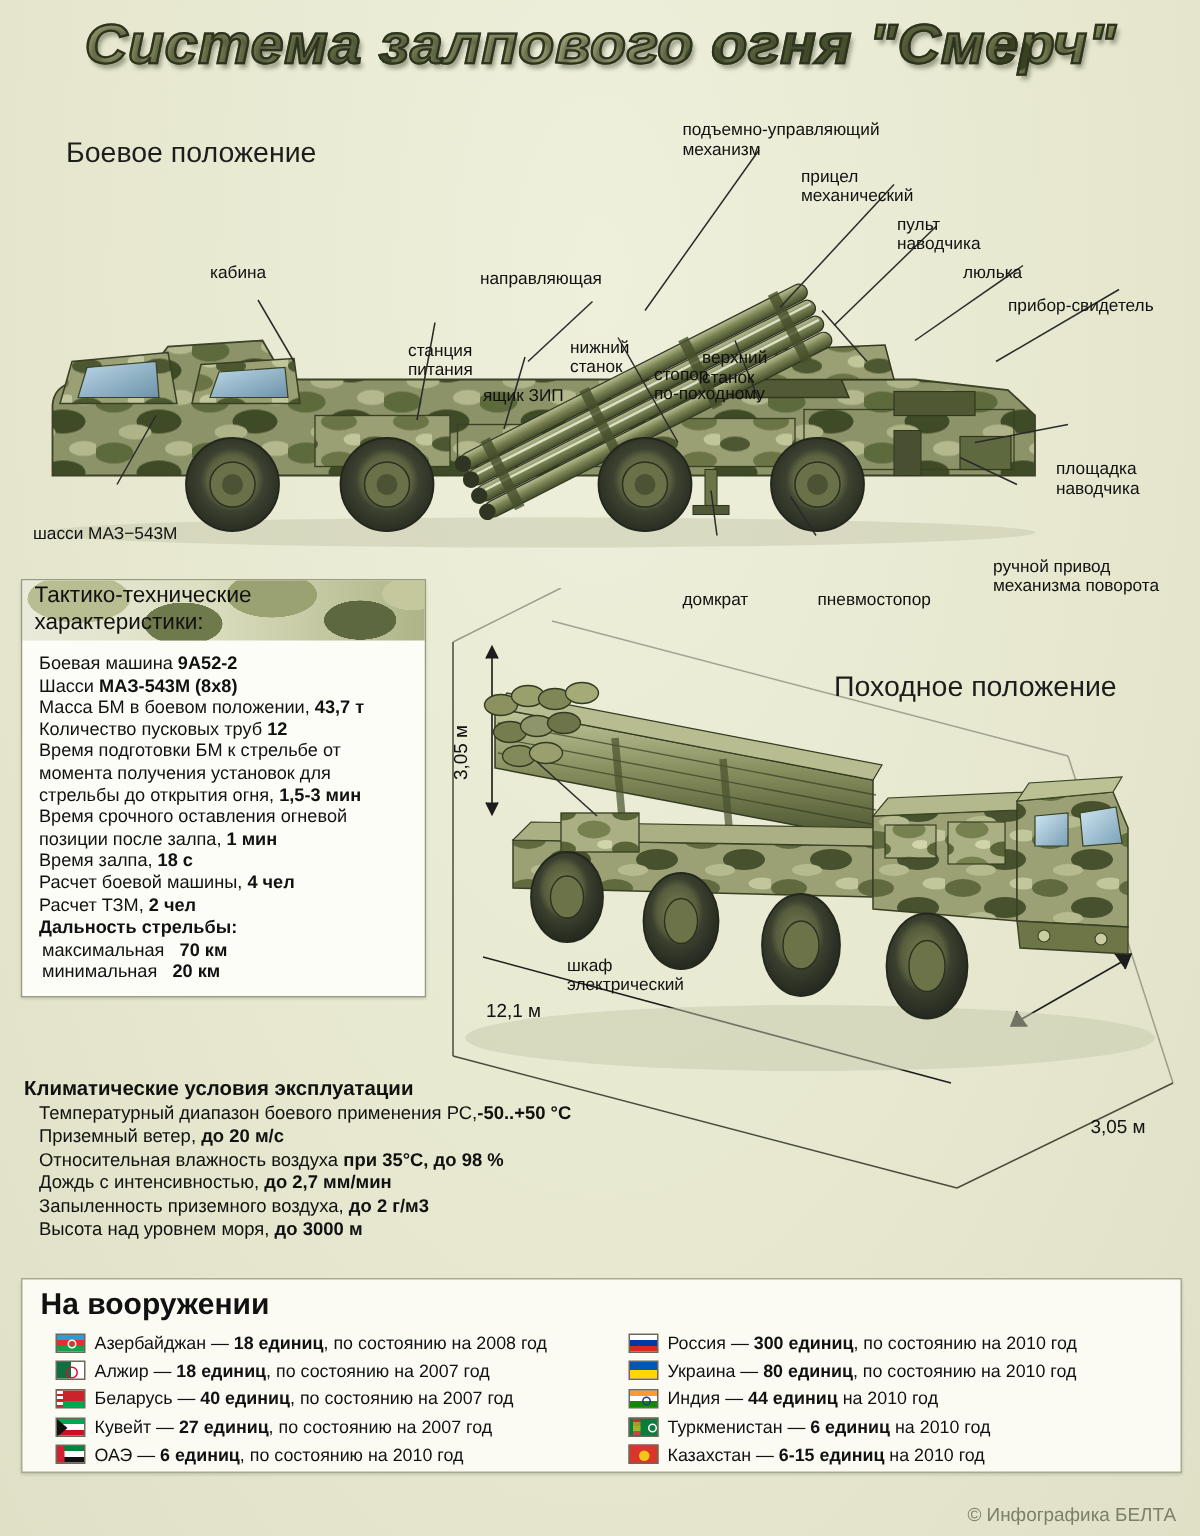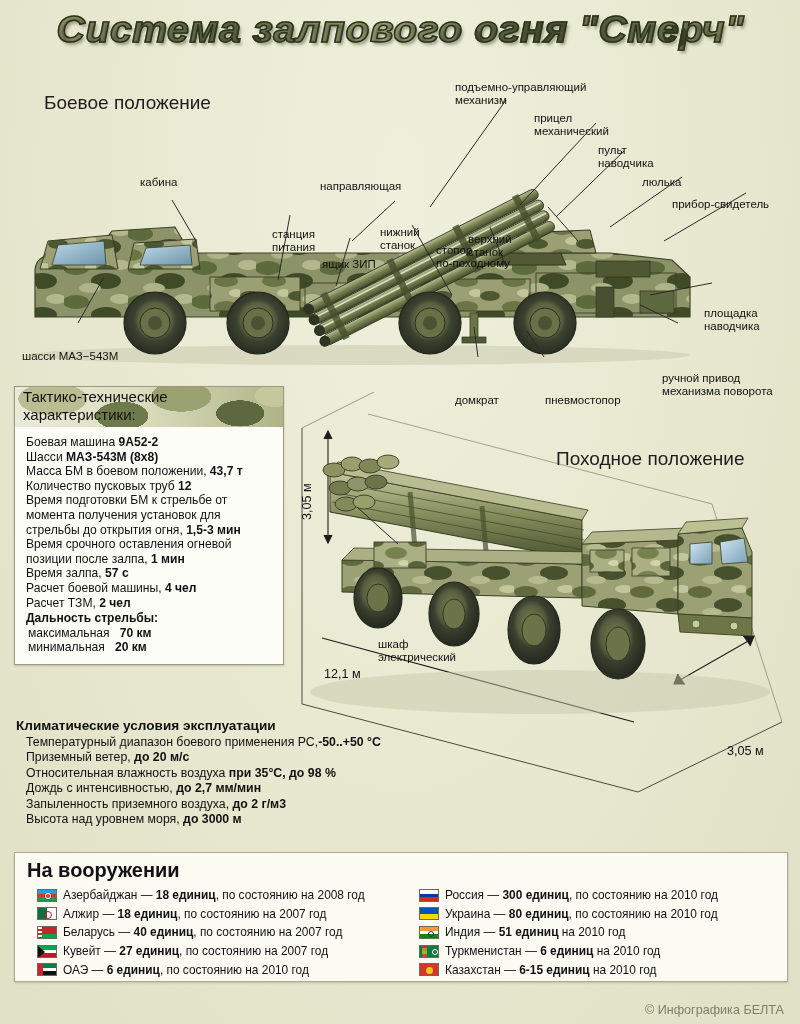--- a/index.html
+++ b/index.html
@@ -295,21 +295,21 @@
       <div class="htxt">Тактико-технические
 характеристики:</div>
     </div>
     <div class="body">
       <p><span>Боевая машина </span><b>9А52-2</b></p>
       <p><span>Шасси </span><b>МАЗ-543М (8x8)</b></p>
       <p><span>Масса БМ в боевом положении, </span><b>43,7 т</b></p>
       <p><span>Количество пусковых труб </span><b>12</b></p>
       <p><span>Время подготовки БМ к стрельбе от момента получения установок для стрельбы до открытия огня, </span><b>1,5-3 мин</b></p>
       <p><span>Время срочного оставления огневой позиции после залпа, </span><b>1 мин</b></p>
-      <p><span>Время залпа, </span><b>57 с</b></p>
+      <p><span>Время залпа, </span><b>18 с</b></p>
       <p><span>Расчет боевой машины, </span><b>4 чел</b></p>
       <p><span>Расчет ТЗМ, </span><b>2 чел</b></p>
       <p class="range-title">Дальность стрельбы:</p>
       <p class="ind"><span>максимальная</span>&nbsp;&nbsp;&nbsp;<b>70 км</b></p>
       <p class="ind"><span>минимальная</span>&nbsp;&nbsp;&nbsp;<b>20 км</b></p>
     </div>
   </div>
 
   <div style="position:absolute;left:282px;top:392px;width:518px;height:420px;">
     <svg width="518" height="420" viewBox="0 0 518 420">
@@ -480,21 +480,21 @@
         <div class="arm-row">
           <span class="flag f-ru"></span>
           <span class="arm-txt"><span>Россия — </span><b>300 единиц</b><span>, по состоянию на 2010 год</span></span>
         </div>
         <div class="arm-row">
           <span class="flag f-ua"></span>
           <span class="arm-txt"><span>Украина — </span><b>80 единиц</b><span>, по состоянию на 2010 год</span></span>
         </div>
         <div class="arm-row">
           <span class="flag f-in"></span>
-          <span class="arm-txt"><span>Индия — </span><b>51 единиц</b><span> на 2010 год</span></span>
+          <span class="arm-txt"><span>Индия — </span><b>44 единиц</b><span> на 2010 год</span></span>
         </div>
         <div class="arm-row">
           <span class="flag f-tm"></span>
           <span class="arm-txt"><span>Туркменистан — </span><b>6 единиц</b><span> на 2010 год</span></span>
         </div>
         <div class="arm-row">
           <span class="flag f-kz"></span>
           <span class="arm-txt"><span>Казахстан — </span><b>6-15 единиц</b><span> на 2010 год</span></span>
         </div>
       </div>

